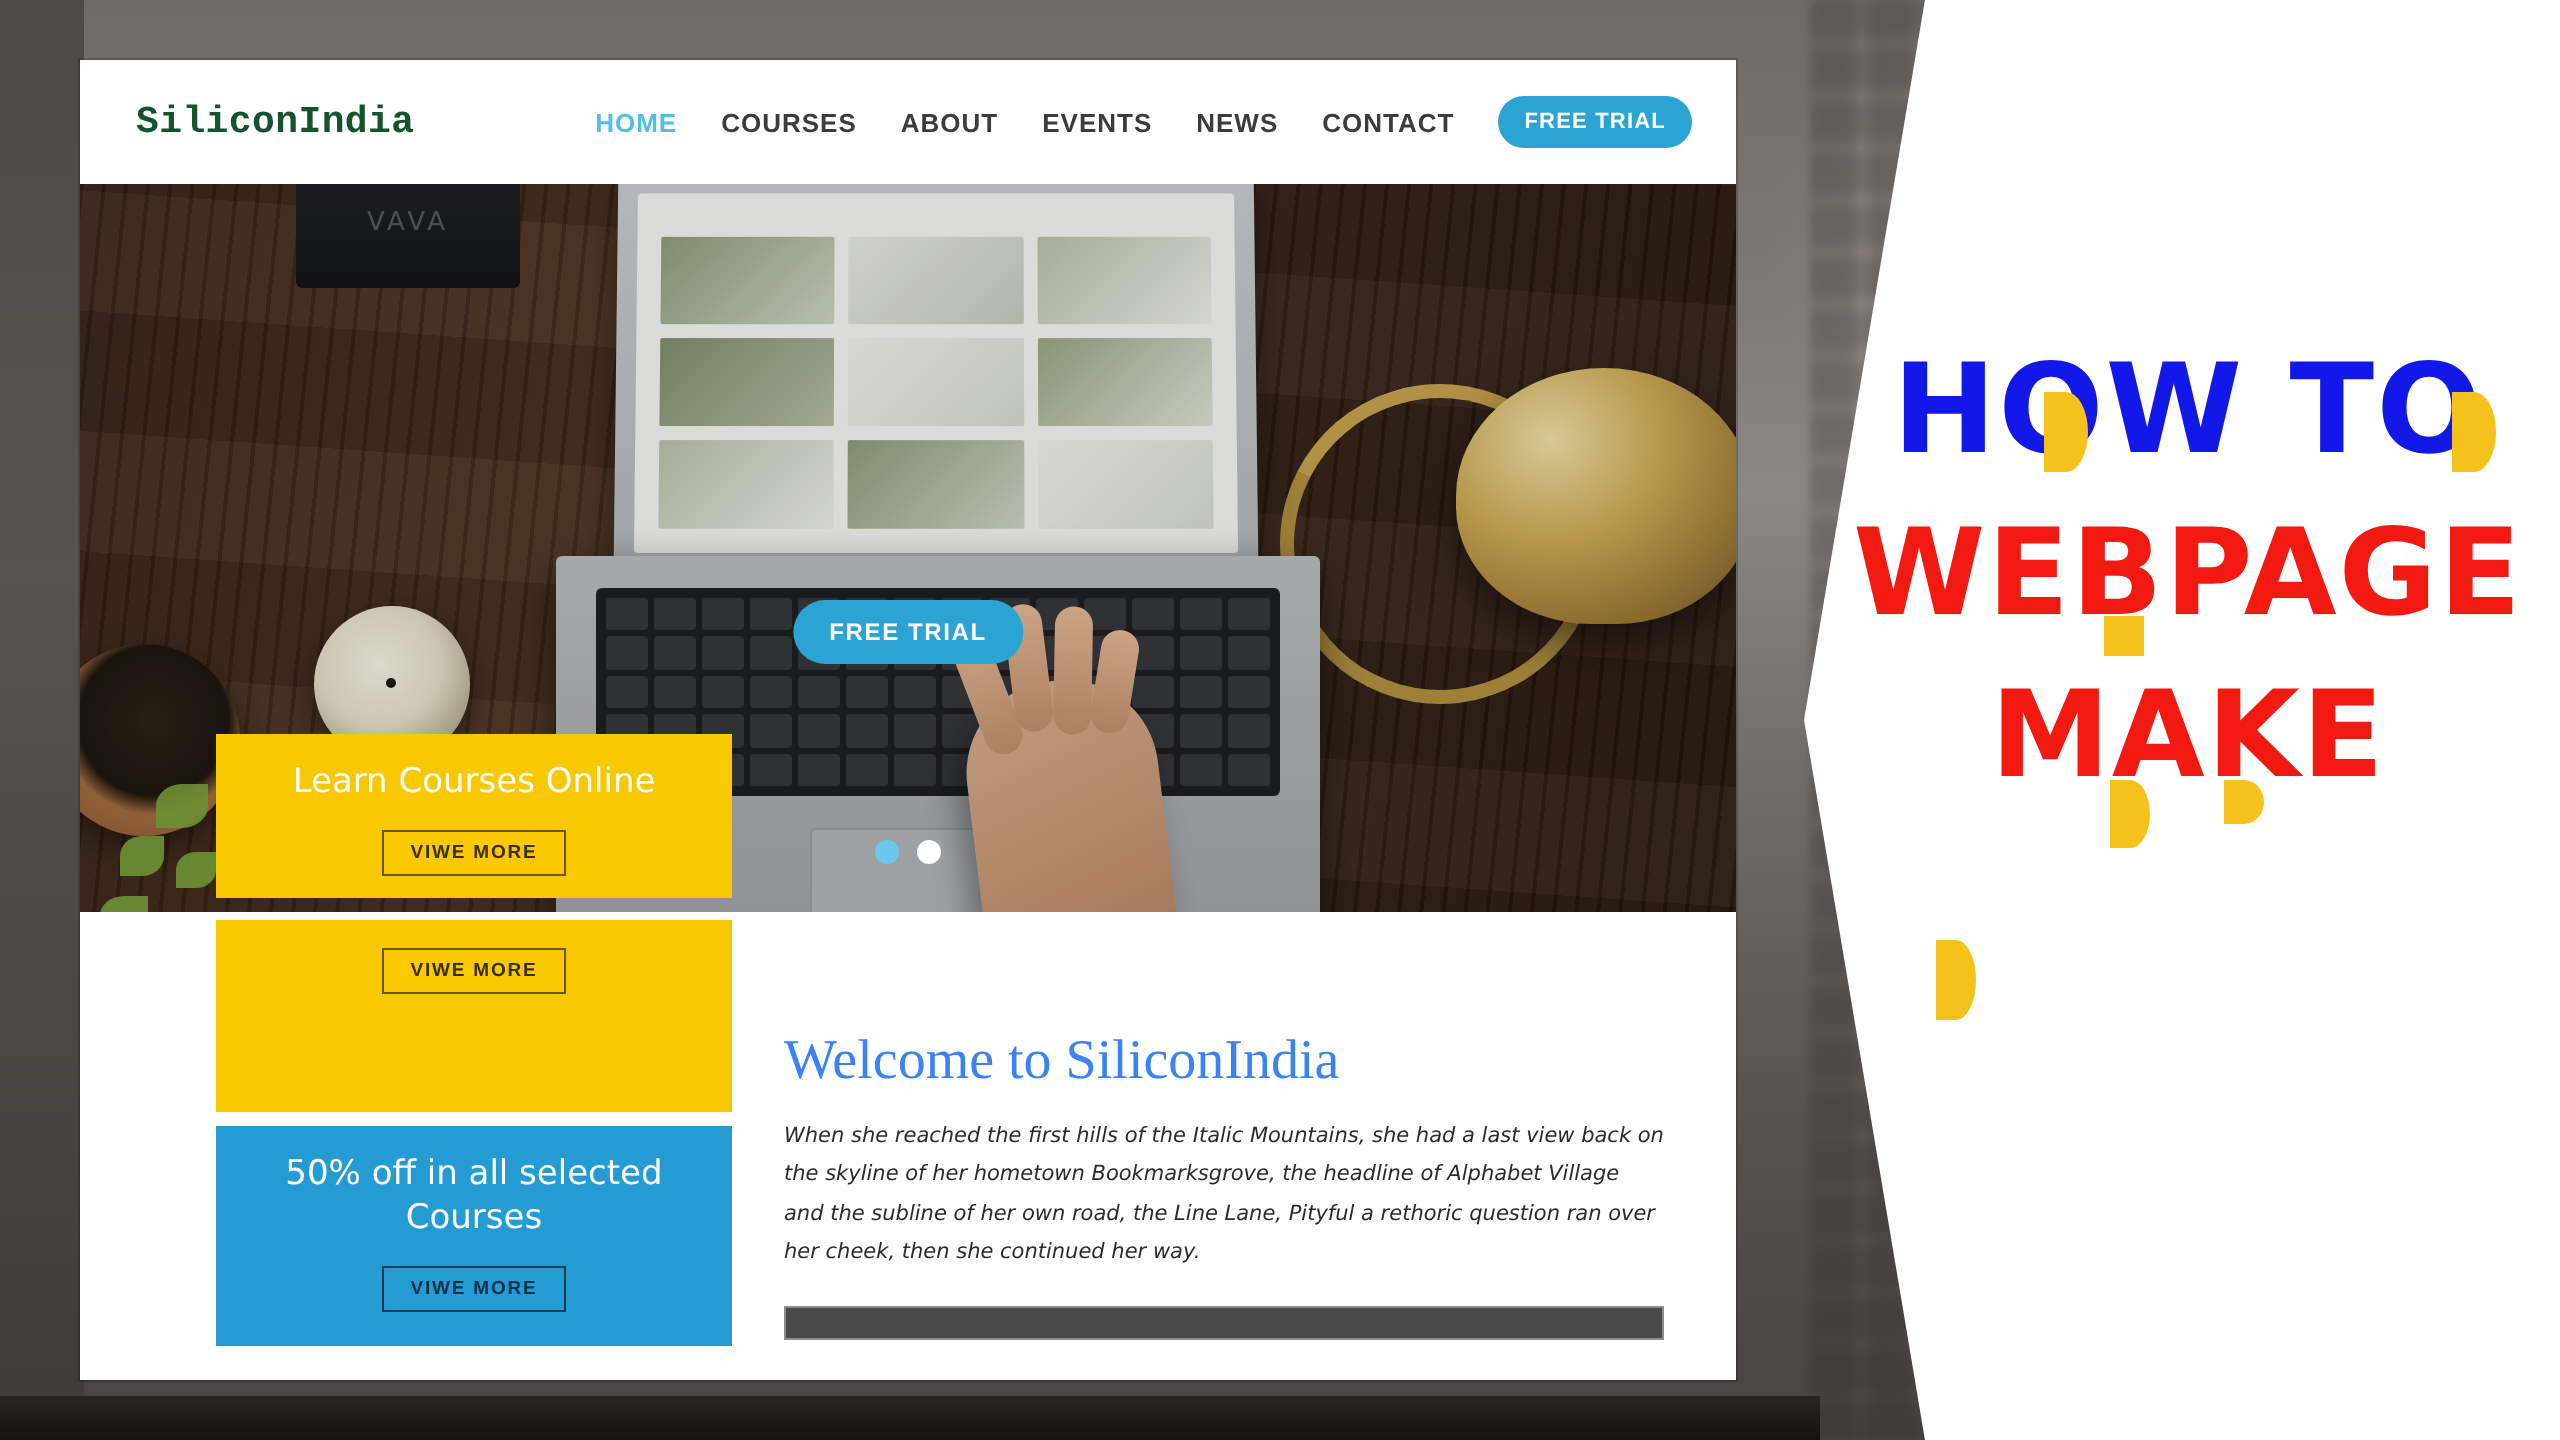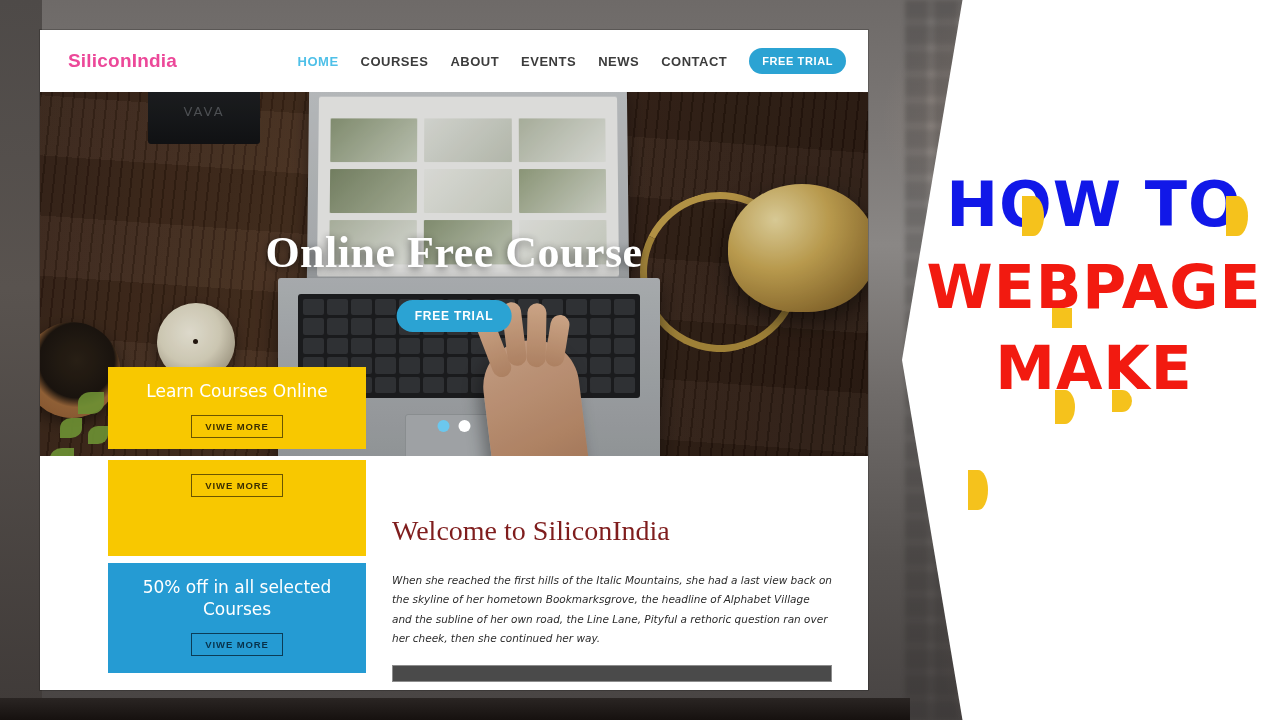--- a/index.html
+++ b/index.html
@@ -95,24 +95,24 @@
   
   .navbar {
     position: relative;
     height: 62px;
     background: #ffffff;
     display: flex;
     align-items: center;
     padding: 0 22px 0 28px;
   }
   .logo {
-    font-family: Liberation Sans, sans-serif;
+    font-family: Liberation Mono, monospace;
     font-size: 19px;
     font-weight: bold;
-    color: #ec4899;
+    color: #14532d;
     letter-spacing: 0.2px;
   }
   .nav-links {
     margin-left: auto;
     display: flex;
     align-items: center;
     gap: 22px;
   }
   .nav-link {
     font-size: 13px;
@@ -373,22 +373,22 @@
 
   
   .welcome {
     position: absolute;
     left: 352px; top: 485px; width: 440px;
   }
   .welcome-title {
     font-family: "Liberation Serif", "DejaVu Serif", serif;
     font-size: 28px;
     font-weight: 400;
-    color: #7f1d1d;
-    margin-bottom: 24px;
+    color: #3b82f6;
+    margin-bottom: 12px;
   }
   .welcome-body {
     font-family: "DejaVu Sans", sans-serif;
     font-size: 10.5px;
     line-height: 1.85;
     color: #2b2b2b;
     font-style: italic;
   }
   .welcome-bar {
     margin-top: 16px;
@@ -561,21 +561,20 @@
         <div class="hand">
           <div class="finger f1"></div>
           <div class="finger f2"></div>
           <div class="finger f3"></div>
           <div class="finger f4"></div>
         </div>
 
         <div class="hero-dim"></div>
       </div>
 
-      <div class="hero-title">Online Free Course</div>
       <button class="hero-cta">FREE TRIAL</button>
 
       <div class="dots">
         <div class="dot active"></div>
         <div class="dot"></div>
       </div>
     </div>
 
     <div class="card yellow card1">
       <div class="card-title">Learn Courses Online</div>

